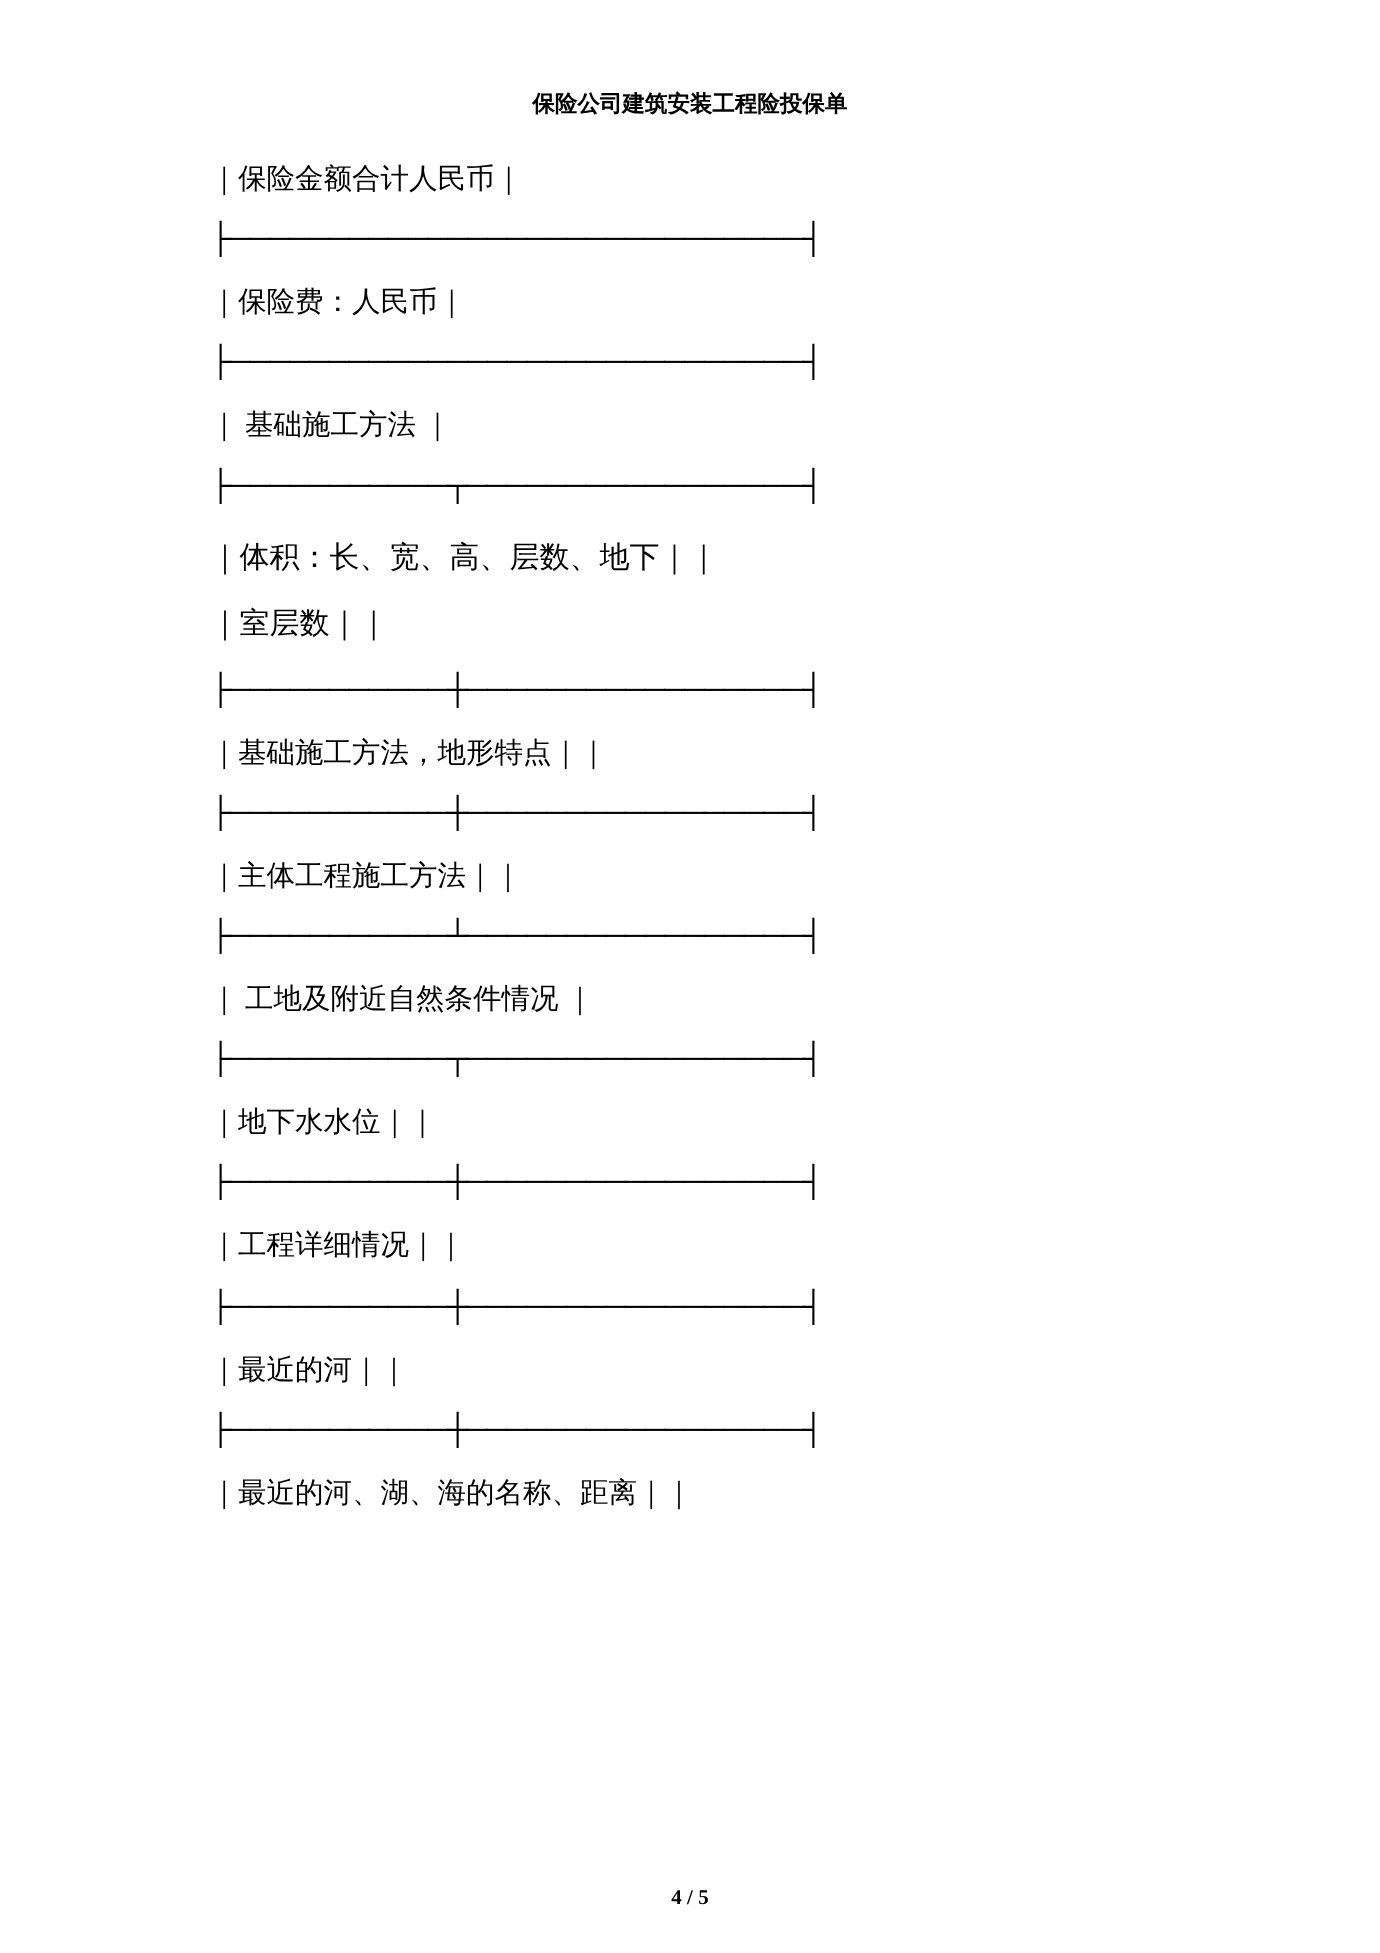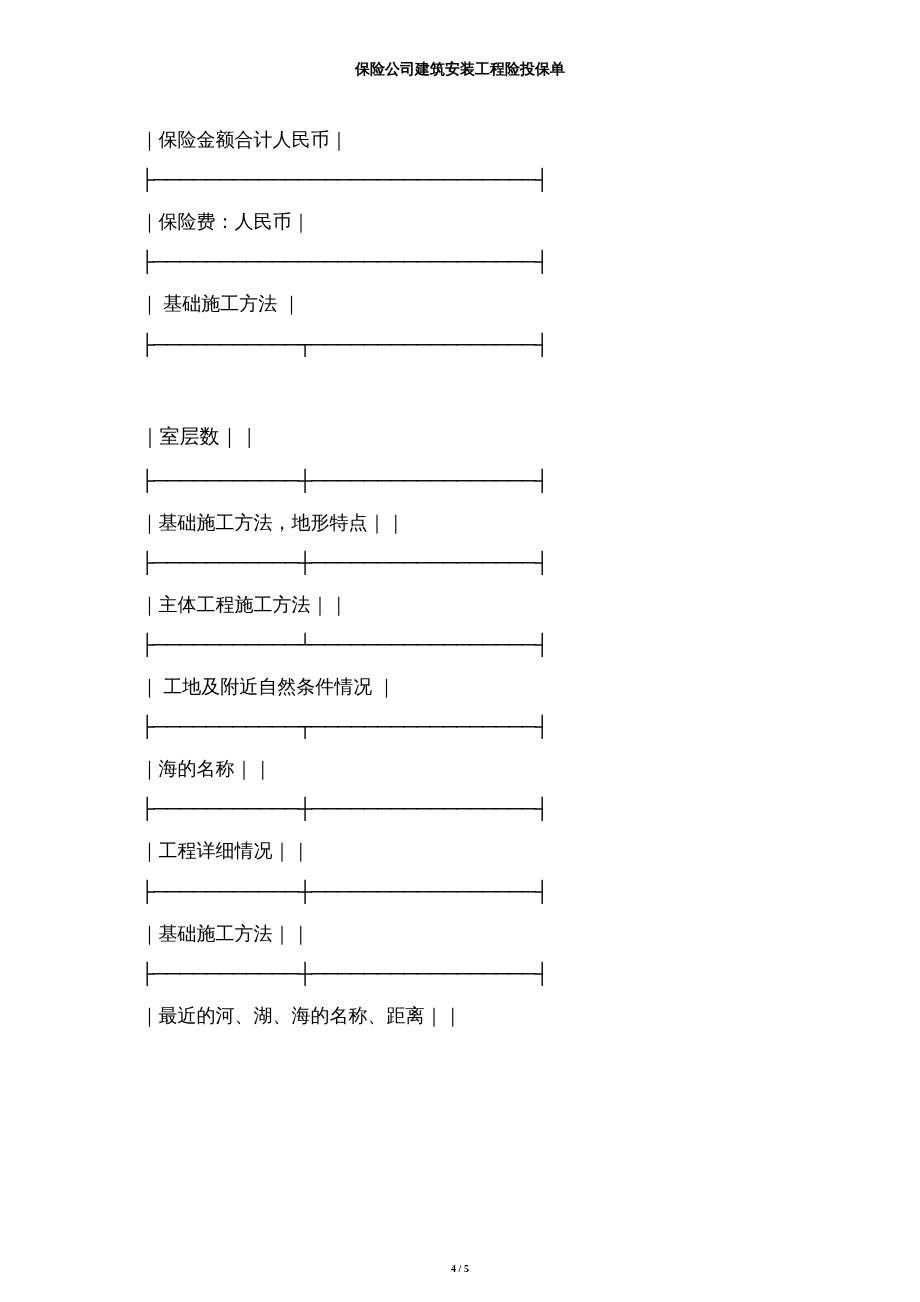--- a/index.html
+++ b/index.html
@@ -12,21 +12,21 @@
       background: #ffffff;
       width: 920px;
       height: 1302px;
       position: relative;
       padding: 60px 140px 40px 140px;
     }
     .header-title {
       text-align: center;
       font-size: 15px;
       font-weight: bold;
-      margin-bottom: 44px;
+      margin-bottom: 24px;
     }
     .row {
       font-size: 19px;
       line-height: 1.8;
       margin-bottom: 8px;
       word-break: break-all;
     }
     .divider-full {
       font-size: 20px;
       line-height: 1.4;
@@ -42,21 +42,21 @@
       white-space: nowrap;
       overflow: hidden;
       letter-spacing: -1px;
     }
     .page-number {
       position: absolute;
       bottom: 28px;
       left: 0;
       right: 0;
       text-align: center;
-      font-size: 10px;
+      font-size: 14px;
       font-weight: bold;
     }
     .row-wrap {
       font-size: 20px;
       line-height: 2.2;
       margin-bottom: 8px;
     }
   </style>
 </head>
 <body>
@@ -66,38 +66,38 @@
 <div class="row">｜保险金额合计人民币｜</div>
 <div class="divider-full">├─────────────────────────────┤</div>
 
 <div class="row">｜保险费：人民币｜</div>
 <div class="divider-full">├─────────────────────────────┤</div>
 
 <div class="row">｜ 基础施工方法 ｜</div>
 <div class="divider-split">├───────────┬─────────────────┤</div>
 
 <div class="row-wrap">
-  <br>
+  <span>｜体积：长、宽、高、层数、地下｜｜</span><br>
   <span>｜室层数｜｜</span>
 </div>
 <div class="divider-split">├───────────┼─────────────────┤</div>
 
 <div class="row">｜基础施工方法，地形特点｜｜</div>
 <div class="divider-split">├───────────┼─────────────────┤</div>
 
 <div class="row">｜主体工程施工方法｜｜</div>
 <div class="divider-split">├───────────┴─────────────────┤</div>
 
 <div class="row">｜ 工地及附近自然条件情况 ｜</div>
 <div class="divider-split">├───────────┬─────────────────┤</div>
 
-<div class="row">｜海的名称｜｜</div>
+<div class="row">｜地下水水位｜｜</div>
 <div class="divider-split">├───────────┼─────────────────┤</div>
 
 <div class="row">｜工程详细情况｜｜</div>
 <div class="divider-split">├───────────┼─────────────────┤</div>
 
-<div class="row">｜基础施工方法｜｜</div>
+<div class="row">｜最近的河｜｜</div>
 <div class="divider-split">├───────────┼─────────────────┤</div>
 
 <div class="row">｜最近的河、湖、海的名称、距离｜｜</div>
 
 <div class="page-number">4 / 5</div>
 
 </body></html>

